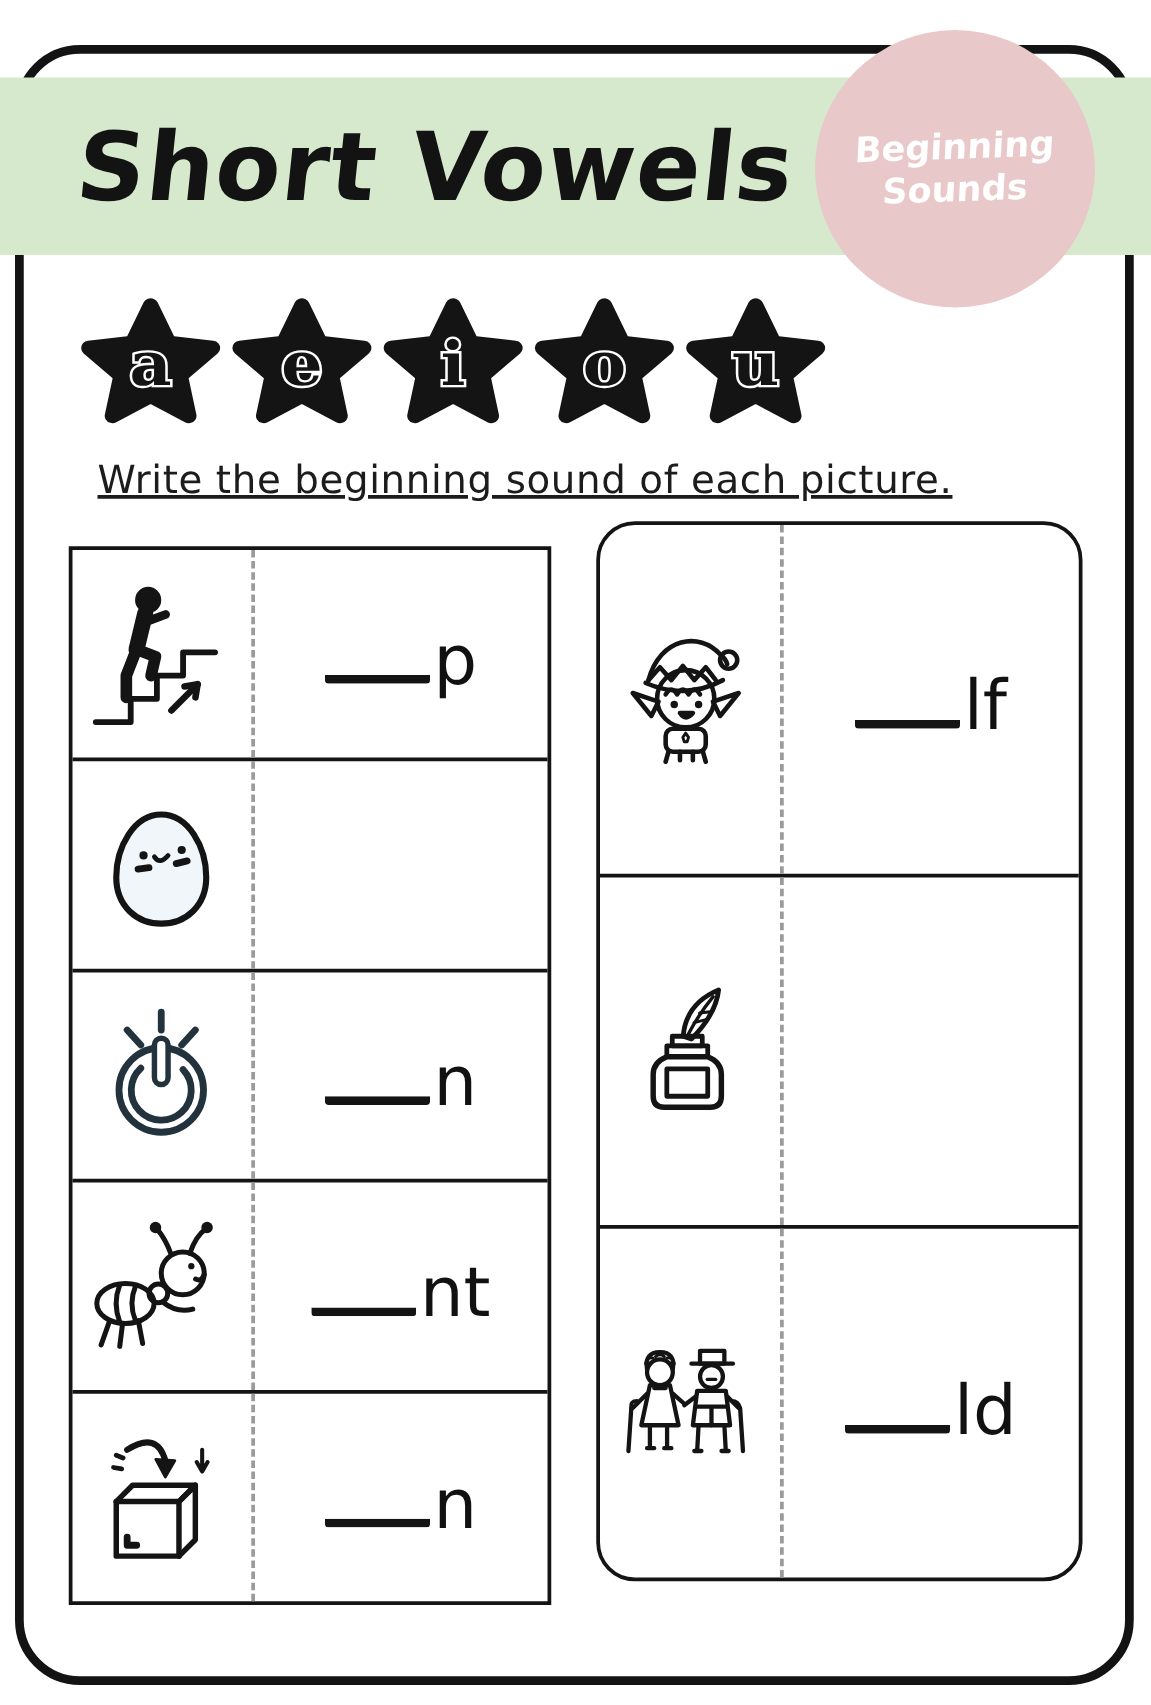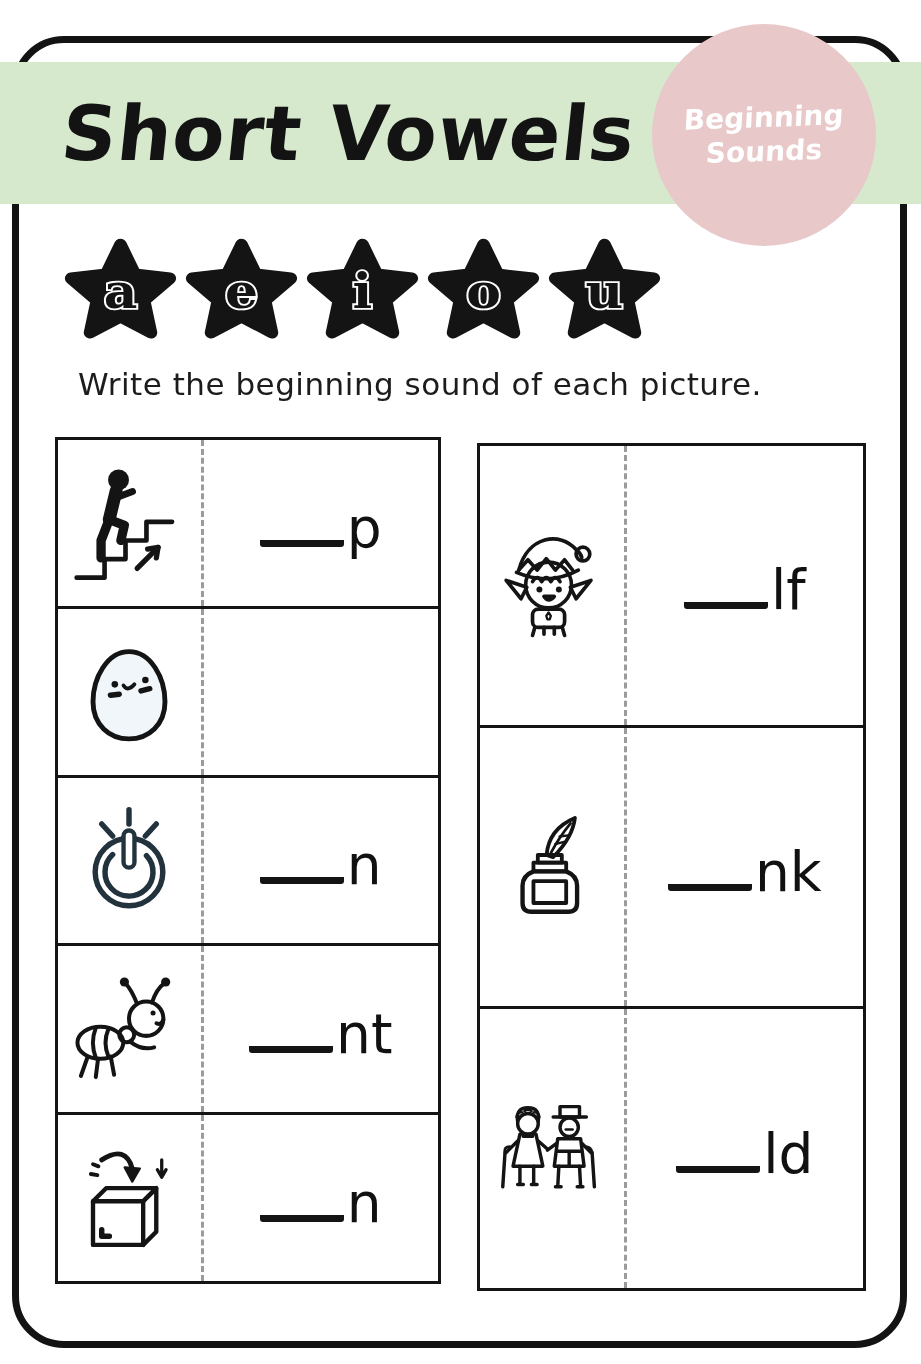--- a/index.html
+++ b/index.html
@@ -22,27 +22,27 @@
          justify-content:center;}
   .badge span{color:#ffffff;font-size:28px;font-weight:bold;line-height:1.2;
          transform:skewX(-5deg) rotate(-2deg);}
 
   
   .stars{position:absolute;left:64px;top:236px;display:flex;gap:8px;z-index:2;}
   .star-svg{display:block;}
   .star-letter{font-family:"DejaVu Serif","Liberation Serif",serif;font-weight:bold;}
 
   .instruction{position:absolute;left:78px;top:366px;font-size:31px;color:#1c1c1c;
-               letter-spacing:0.5px;z-index:2;}
+               letter-spacing:0.5px;z-index:2;text-decoration:underline;}
 
   
   .col{position:absolute;border:3px solid #141414;display:flex;flex-direction:column;
        background:#fff;z-index:2;}
   .col-left{left:55px;top:437px;width:380px;height:841px;}
-  .col-right{left:477px;top:443px;width:383px;height:842px;}
+  .col-right{left:477px;top:417px;width:383px;height:842px;border-radius:31px;}
   .cell{flex:1;display:flex;border-bottom:3px solid #141414;min-height:0;}
   .cell:last-child{border-bottom:none;}
   .pic{width:37.5%;border-right:3px dashed #9b9b9b;display:flex;align-items:center;
        justify-content:center;}
   .ans{flex:1;display:flex;align-items:center;justify-content:center;padding-top:10px;}
   .answer{font-size:55px;color:#111;white-space:nowrap;}
   .blank{display:inline-block;width:84px;height:4px;border-bottom:7px solid #141414;
          margin-right:3px;border-radius:3px;}
   .icon{stroke:#141414;fill:none;stroke-width:4;stroke-linecap:round;stroke-linejoin:round;}
 </style>
@@ -211,23 +211,20 @@
       <div class="pic">
         <svg class="icon" width="120" height="120" viewBox="0 0 110 110" style="stroke-width:3.5;">
           <path d="M50,44 Q52,20 76,10 Q74,28 56,46 Z"></path>
           <path d="M54,42 Q62,27 72,15" stroke-width="2.5"></path>
           <path d="M58,34 L66,32 M62,27 L70,26" stroke-width="2.2"></path>
           <rect x="42" y="44" width="22" height="7"></rect>
           <rect x="38" y="51" width="30" height="8"></rect>
           <path d="M38,59 Q28,63 28,72 L28,88 Q28,96 36,96 L70,96 Q78,96 78,88 L78,72 Q78,63 68,59 Z" stroke-width="4"></path>
           <rect x="38" y="68" width="30" height="20"></rect>
         </svg>
-      </div>
-      <div class="ans">
-        <span class="answer"><span class="blank"></span><span class="sfx">nk</span></span>
       </div>
     </div>
 
 
     <div class="cell">
       <div class="pic">
         <svg class="icon" width="126" height="126" viewBox="0 0 110 110" style="stroke-width:3;">
           <circle cx="34" cy="33" r="9"></circle>
           <path d="M25,31 Q23,19 34,19 Q45,19 43,31"></path>
           <path d="M24,27 a4,4 0 0 1 5,-4 M31,22 a4,4 0 0 1 6,0 M39,23 a4,4 0 0 1 5,4" stroke-width="2.2"></path>

